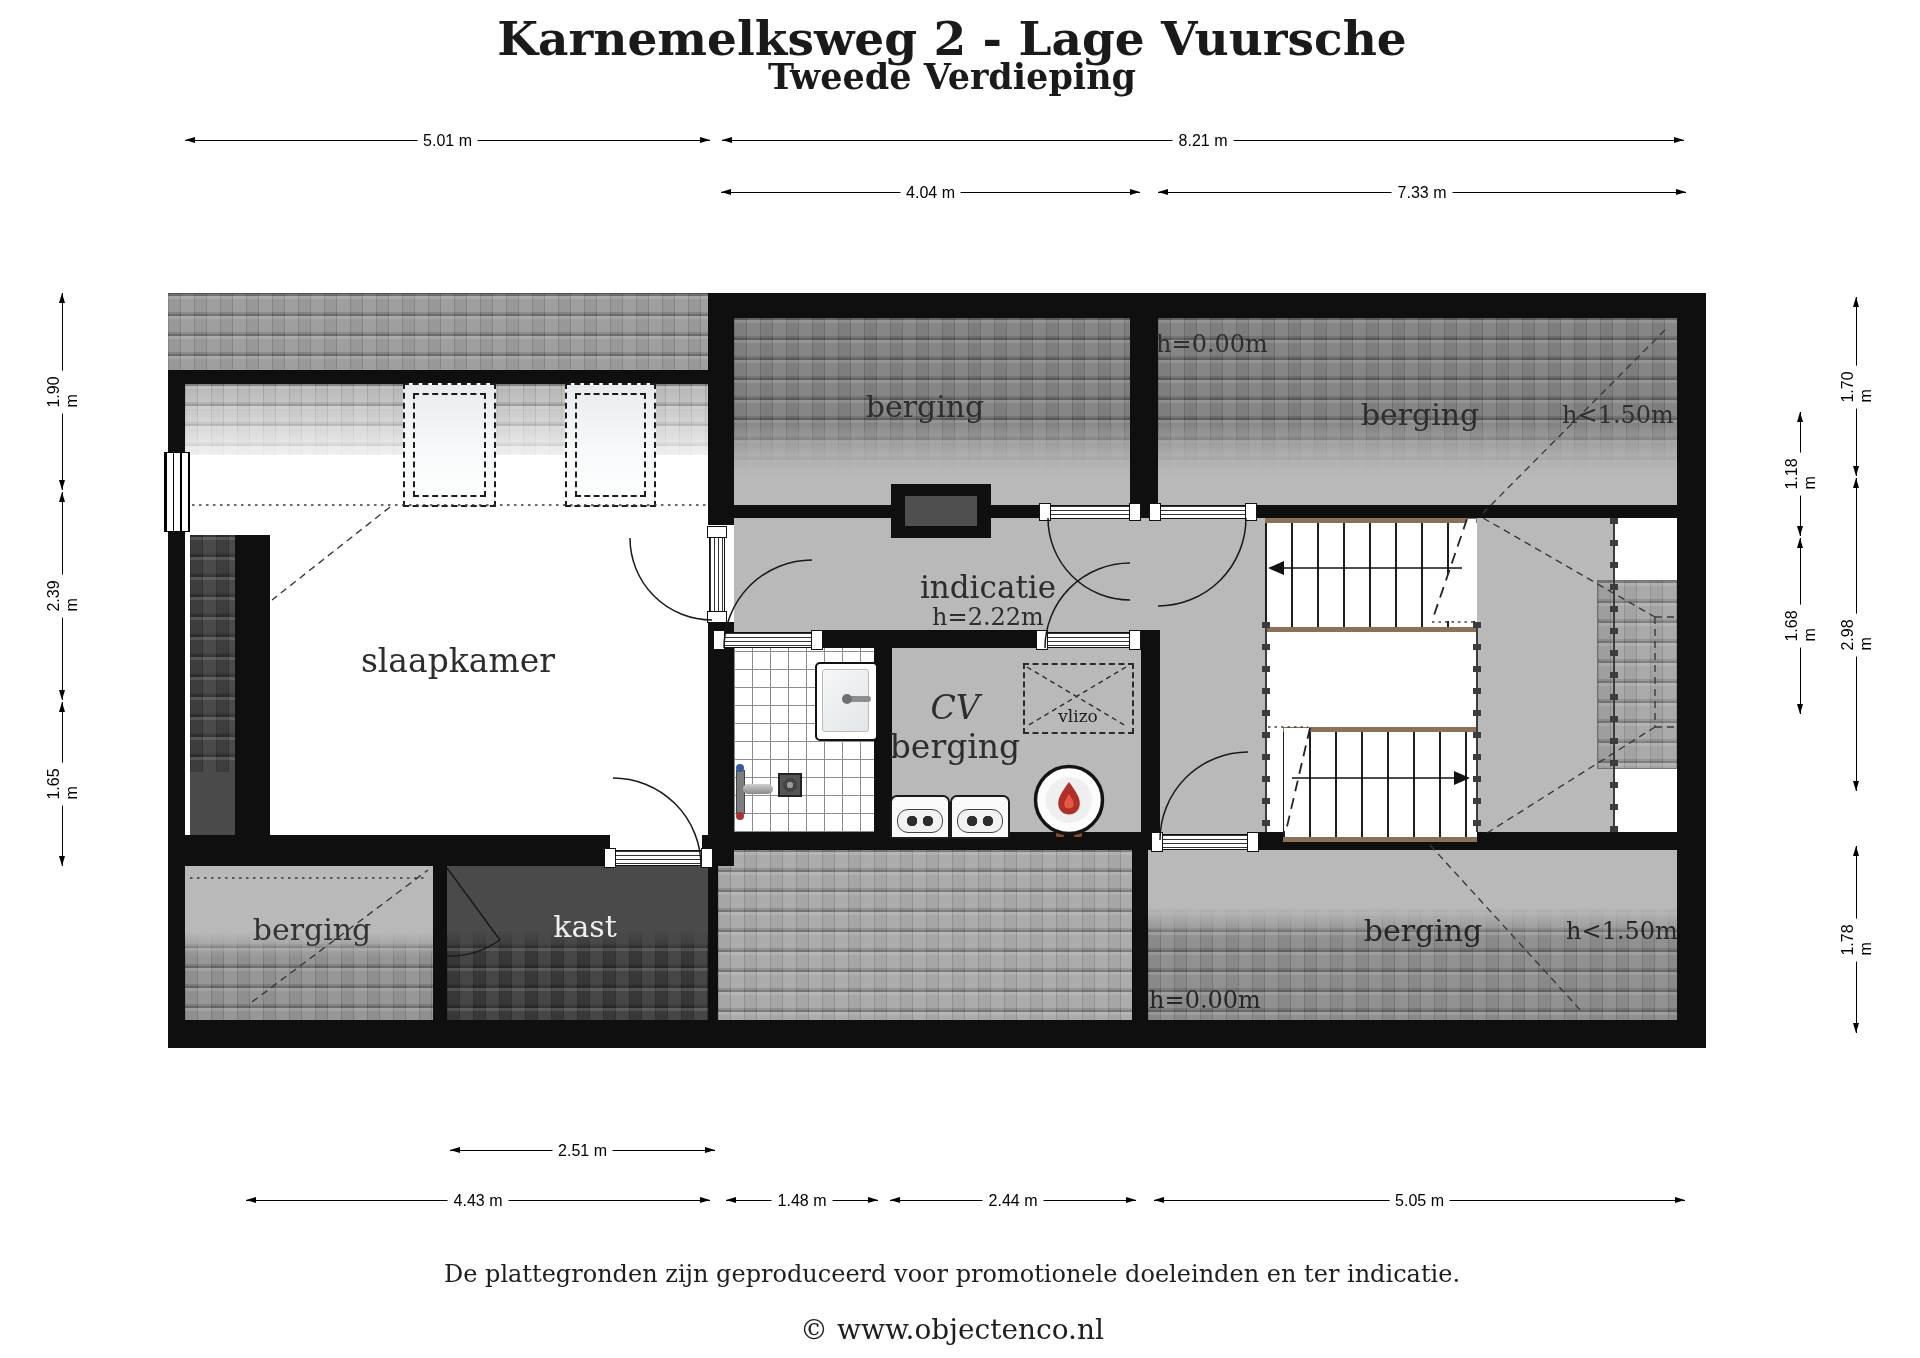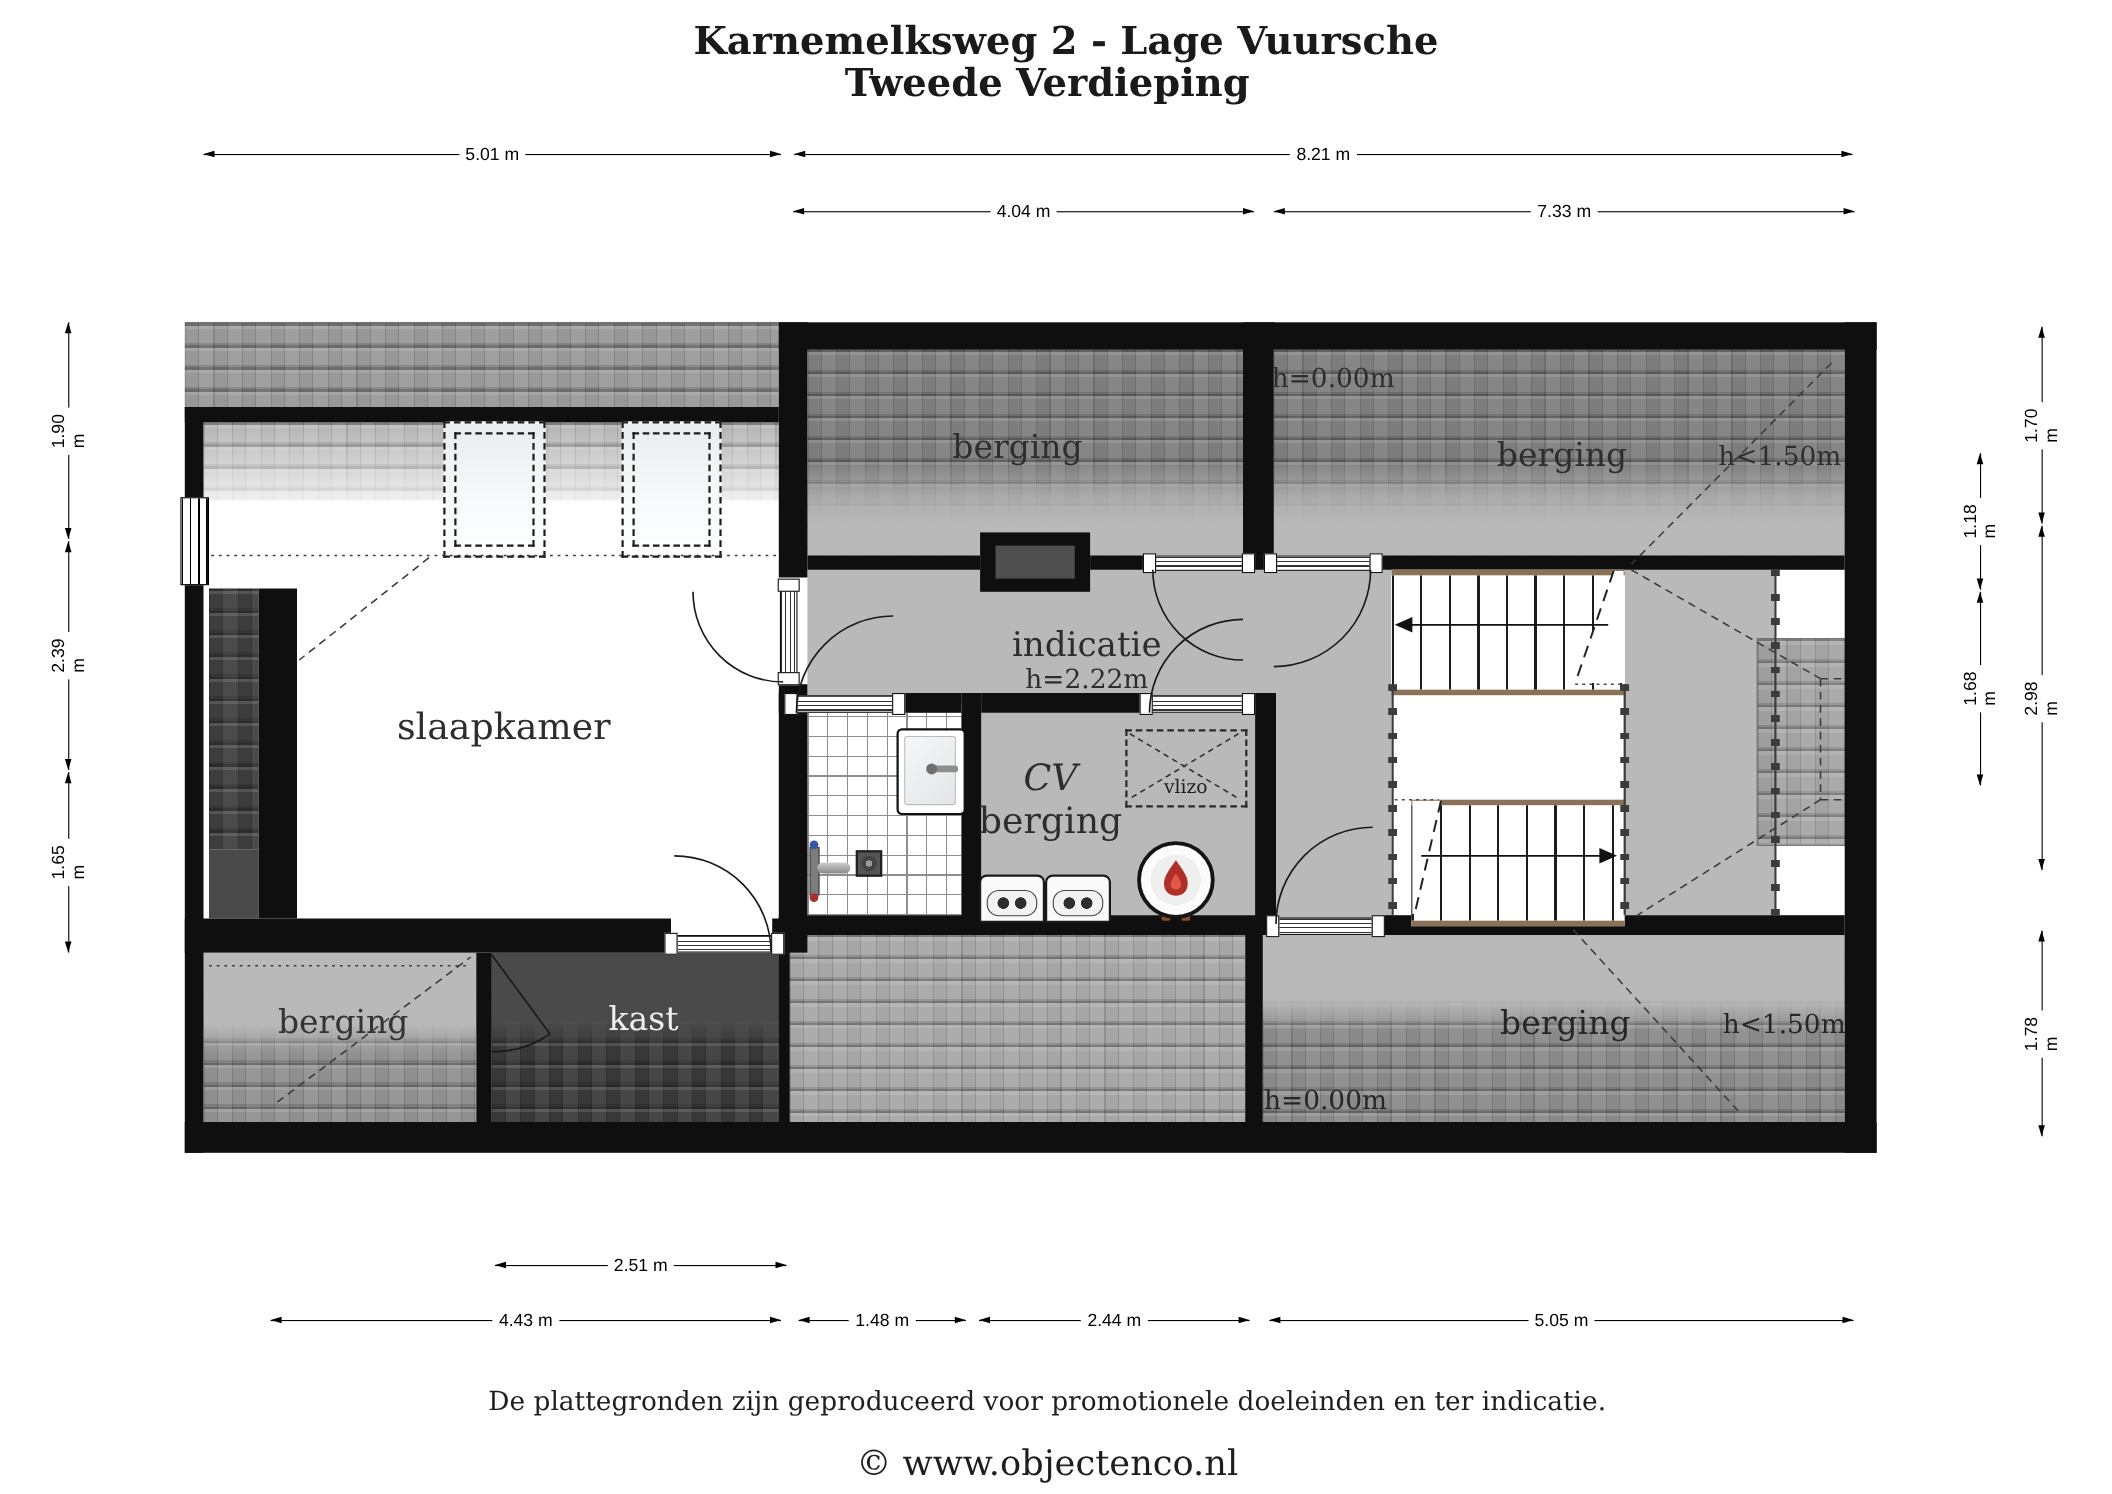--- a/index.html
+++ b/index.html
@@ -43,21 +43,21 @@
   .washer>div{position:absolute;left:5px;right:5px;bottom:4px;height:22px;border:1.5px solid #444;border-radius:11px;
       background:radial-gradient(circle at 32% 50%,#2e2e2e 0 5px,rgba(0,0,0,0) 5.5px),
                  radial-gradient(circle at 68% 50%,#2e2e2e 0 5px,rgba(0,0,0,0) 5.5px),#f2f2f2;}
   svg.overlay{position:absolute;left:0;top:0;pointer-events:none;}
 </style>
 </head>
 <body>
 
 <div id="stage">
 
-  <div class="label" style="left:952px;top:38px;font-size:35px;font-weight:bold;color:#1a1a1a;margin-left:17px;">Karnemelksweg 2 - Lage Vuursche</div>
+  <div class="label" style="left:952px;top:38px;font-size:47px;font-weight:bold;color:#1a1a1a;">Karnemelksweg 2 - Lage Vuursche</div>
   <div class="label" style="left:952px;top:76px;font-size:35px;font-weight:bold;color:#1a1a1a;">Tweede Verdieping</div>
 
   <div class="tiles" style="left:168px;top:293px;width:540px;height:77px;background-color:#989898;border-top:1px solid #555;"></div>
 
   <div class="tiles" style="left:185px;top:384px;width:523px;height:92px;background-color:#b2b2b2;"></div>
   <div class="abs" style="left:185px;top:384px;width:523px;height:92px;background:linear-gradient(180deg,rgba(255,255,255,0) 0%,rgba(255,255,255,.55) 55%,#fff 95%);"></div>
 
   <div class="whitefloor" style="left:185px;top:455px;width:523px;height:380px;"></div>
 
   <div class="tiles" style="left:190px;top:535px;width:45px;height:237px;background-color:#3d3d3d;"></div>
@@ -240,21 +240,21 @@
       <span>1.70 m</span>
     </div>
   <div class="dimv" style="left:1856px;top:478px;height:313px;">
       <span>2.98 m</span>
     </div>
   <div class="dimv" style="left:1856px;top:846px;height:187px;">
       <span>1.78 m</span>
     </div>
 
   <div class="label" style="left:952px;top:1274px;font-size:24px;color:#1e1e1e;">De plattegronden zijn geproduceerd voor promotionele doeleinden en ter indicatie.</div>
-  <div class="label" style="left:952px;top:1330px;font-size:32px;color:#1e1e1e;">© www.objectenco.nl</div>
+  <div class="label" style="left:952px;top:1330px;font-size:28px;color:#1e1e1e;">© www.objectenco.nl</div>
 
   <svg class="overlay" width="1920" height="1358" viewBox="0 0 1920 1358">
 
     <polygon points="1467,519 1476,519 1476,621 1432,621" fill="#ffffff"></polygon>
     <polygon points="1284,728 1310,728 1286,831 1284,831" fill="#ffffff"></polygon>
     <line x1="1467" y1="519" x2="1432" y2="621" stroke="#222" stroke-width="1.8" stroke-dasharray="11 7"></line>
     <line x1="1310" y1="728" x2="1286" y2="831" stroke="#222" stroke-width="1.8" stroke-dasharray="11 7"></line>
     <line x1="1432" y1="622" x2="1476" y2="622" stroke="#444" stroke-width="1.4" stroke-dasharray="2.5 4"></line>
     <line x1="1268" y1="727" x2="1308" y2="727" stroke="#444" stroke-width="1.4" stroke-dasharray="2.5 4"></line>
 

